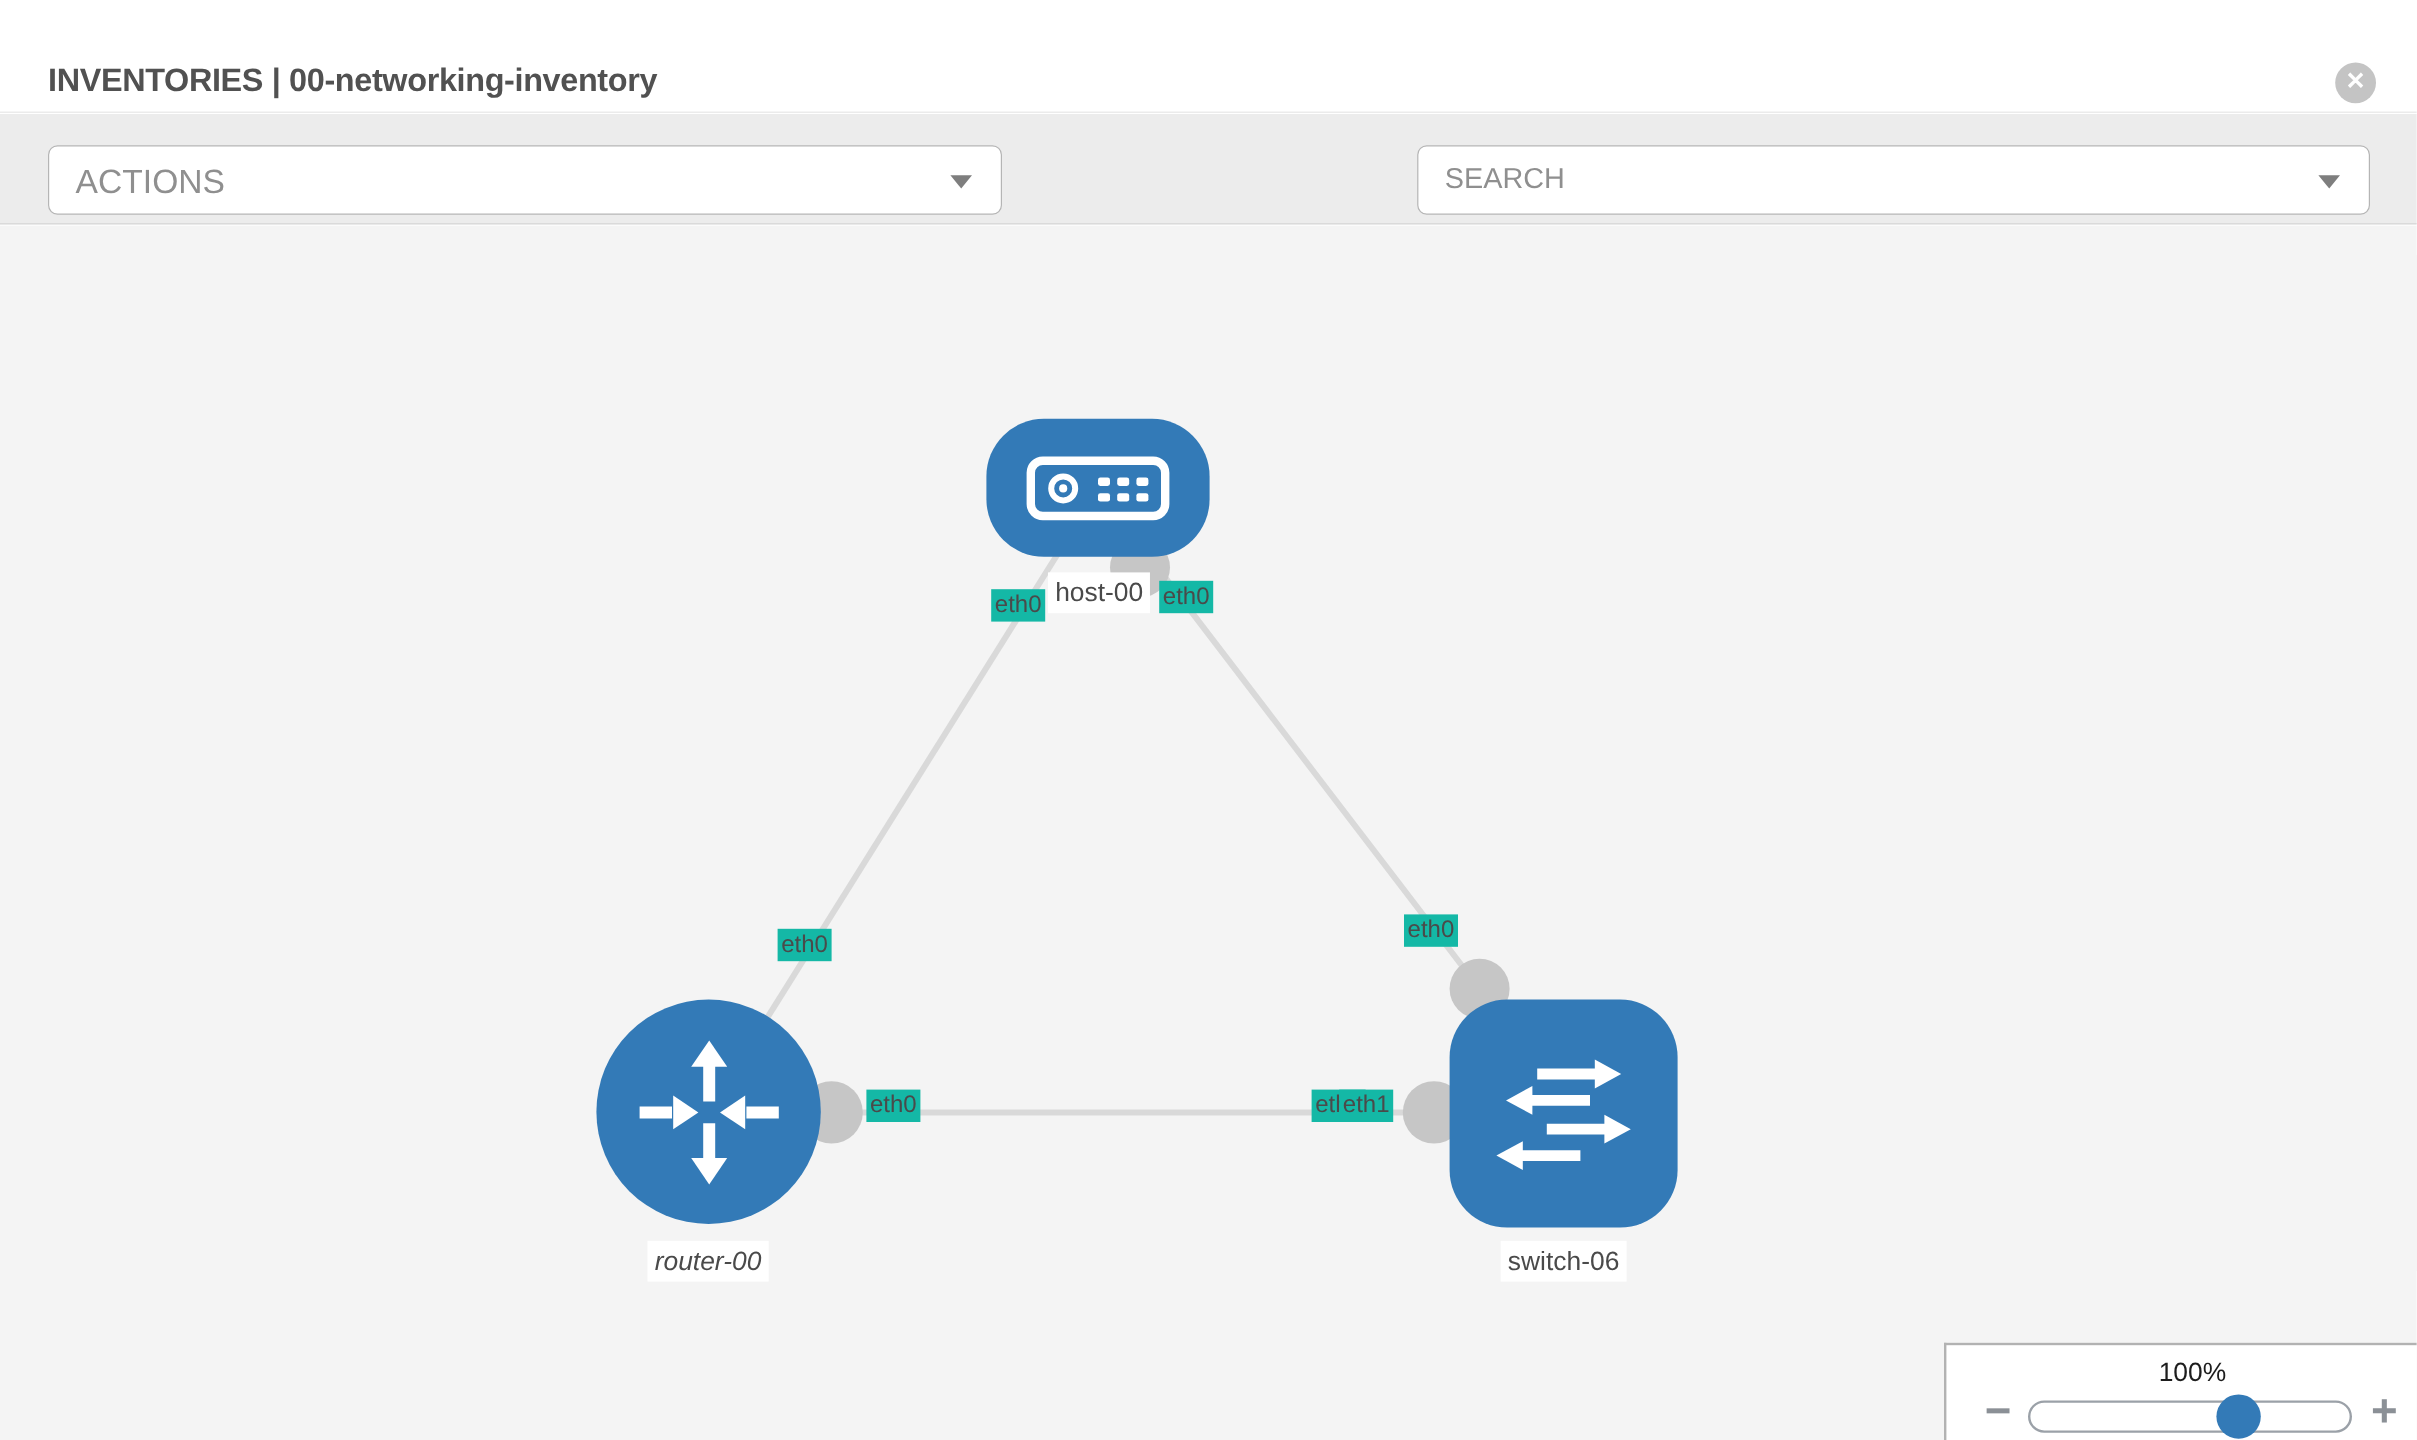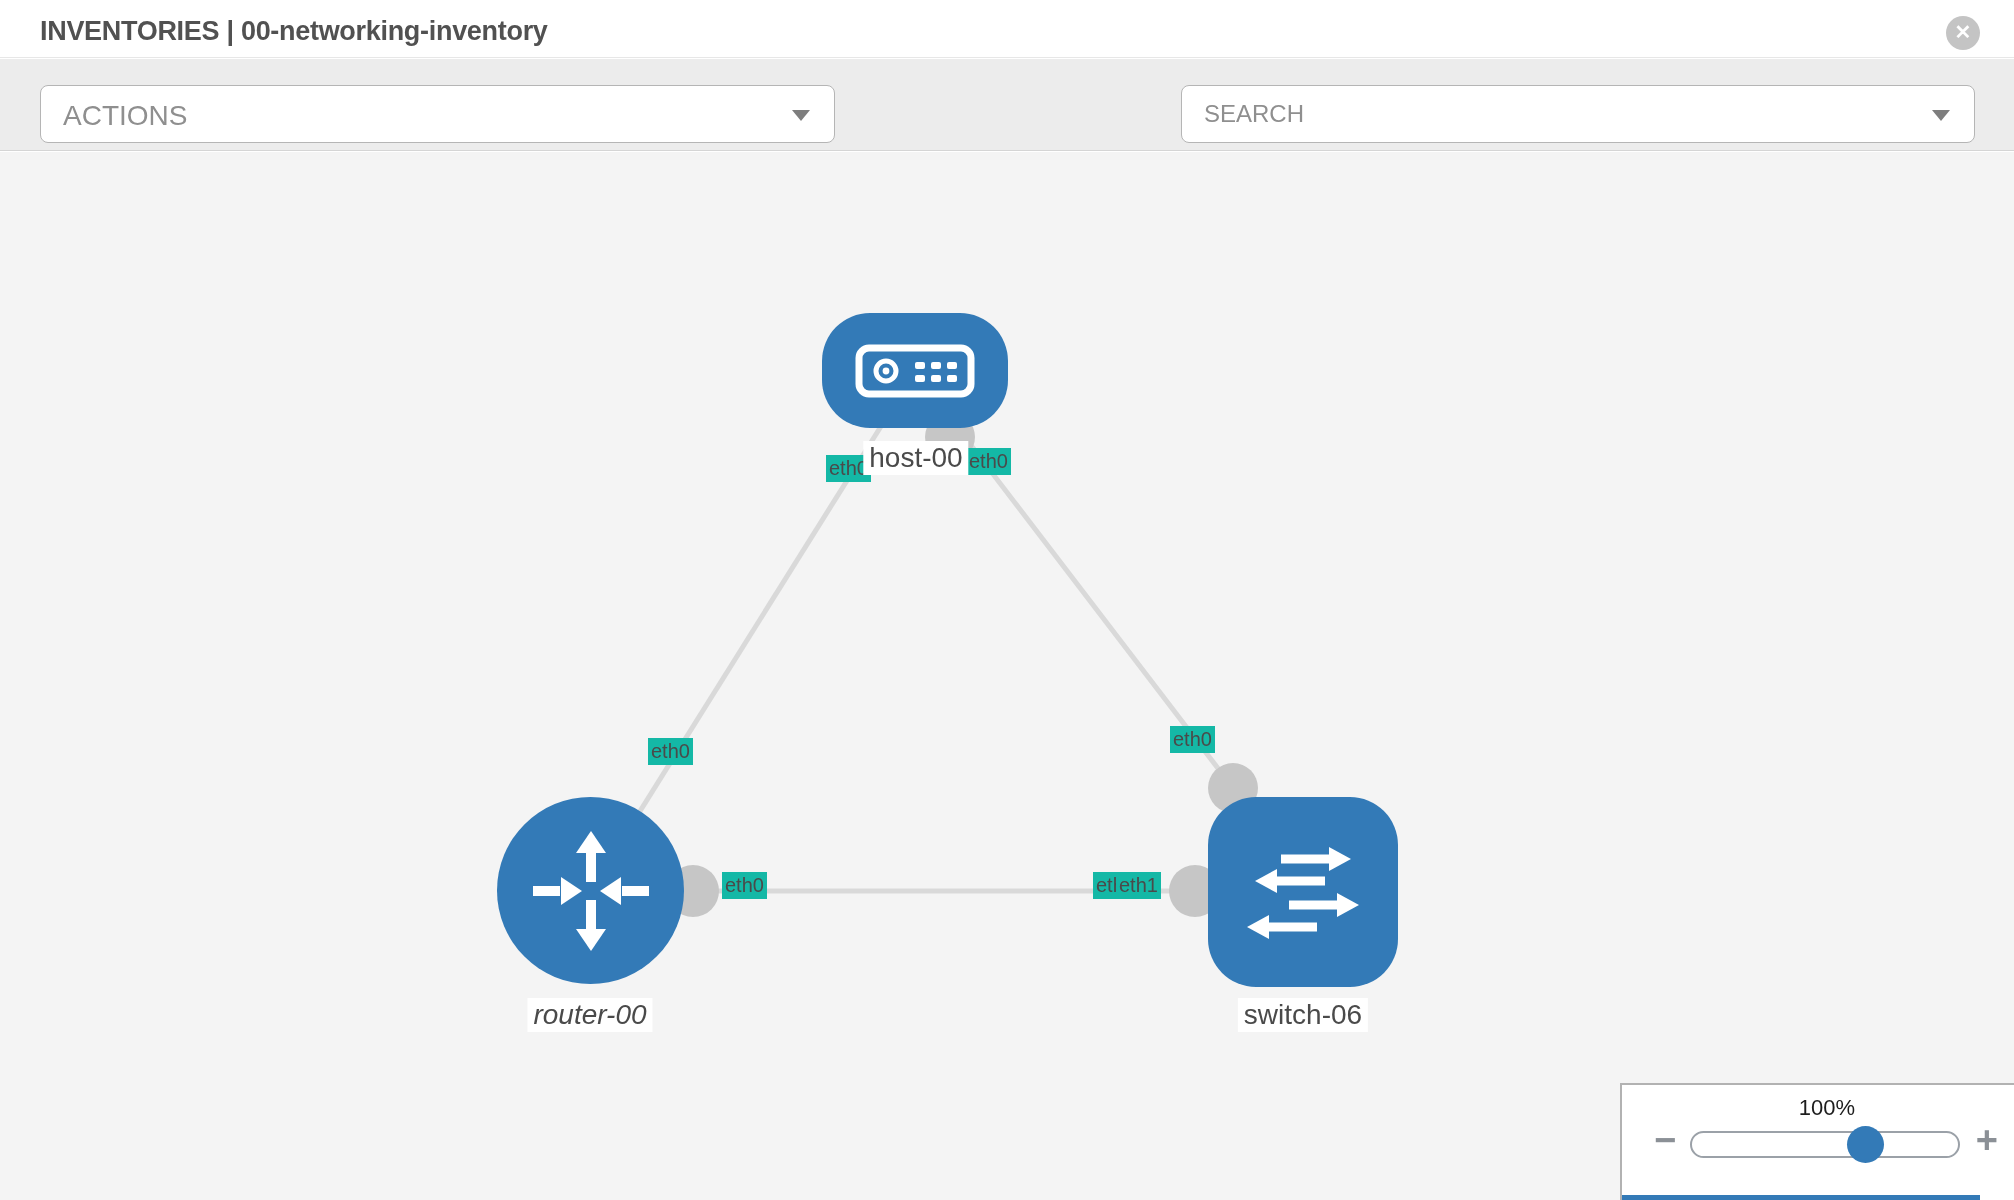--- a/index.html
+++ b/index.html
@@ -1,18 +1,18 @@
 <!DOCTYPE html>
 <html><head>
 <meta charset="utf-8">
 <style>
   * { box-sizing: border-box; margin: 0; padding: 0; }
   html,body { width:2014px; height:1200px; overflow:hidden; background:#fff;
     font-family:"Liberation Sans", sans-serif; }
-  .app { position:relative; width:2014px; height:1125px; }
+  .app { position:relative; width:2014px; height:1125px;margin-top:36px; }
 
   
   .header { position:absolute; left:0; top:0; width:2014px; height:58px;
     background:#ffffff; border-bottom:1px solid #e7e7e7; }
   .title { position:absolute; left:40px; top:16px; font-size:27px; font-weight:bold;
     color:#515151; letter-spacing:-0.3px; }
   .title span { font-weight:bold; }
   .close-btn { position:absolute; right:34px; top:16px; width:34px; height:34px;
     border-radius:50%; background:#c4c4c4; color:#ffffff; text-align:center;
     line-height:33px; font-size:20px; font-weight:bold; cursor:pointer; }
@@ -40,21 +40,21 @@
     background:#f4f4f4; }
   .links-svg { position:absolute; left:0; top:0; z-index:1; }
 
   .node { position:absolute; z-index:3; background:#337ab7;
     display:flex; align-items:center; justify-content:center; cursor:pointer; }
   .node-host   { left:822px; top:161px; width:186px; height:115px; border-radius:48px; }
   .node-router { left:497px; top:645px; width:187px; height:187px; border-radius:50%; }
   .node-switch { left:1208px; top:645px; width:190px; height:190px; border-radius:48px; }
 
   .node-label { position:absolute; z-index:5; transform:translateX(-50%);
-    background:#ffffff; color:#4a4a4a; font-size:28px; line-height:34px;
+    background:#ffffff; color:#4a4a4a; font-size:22px; line-height:34px;
     padding:0 6px; white-space:nowrap; }
   .iface { position:absolute; z-index:4; background:#14b8a6; color:#4a4a4a;
     font-size:20px; line-height:27px; padding:0 3px; white-space:nowrap; }
 
   
   .zoom-panel { position:absolute; left:1620px; top:931px; width:394px; height:117px;
     background:#ffffff; border-left:2px solid #b2b2b2; border-top:2px solid #b2b2b2;
     z-index:6; }
   .zoom-level { position:absolute; left:130px; top:10px; width:150px;
     text-align:center; font-size:22px; color:#1d1d1d; }

